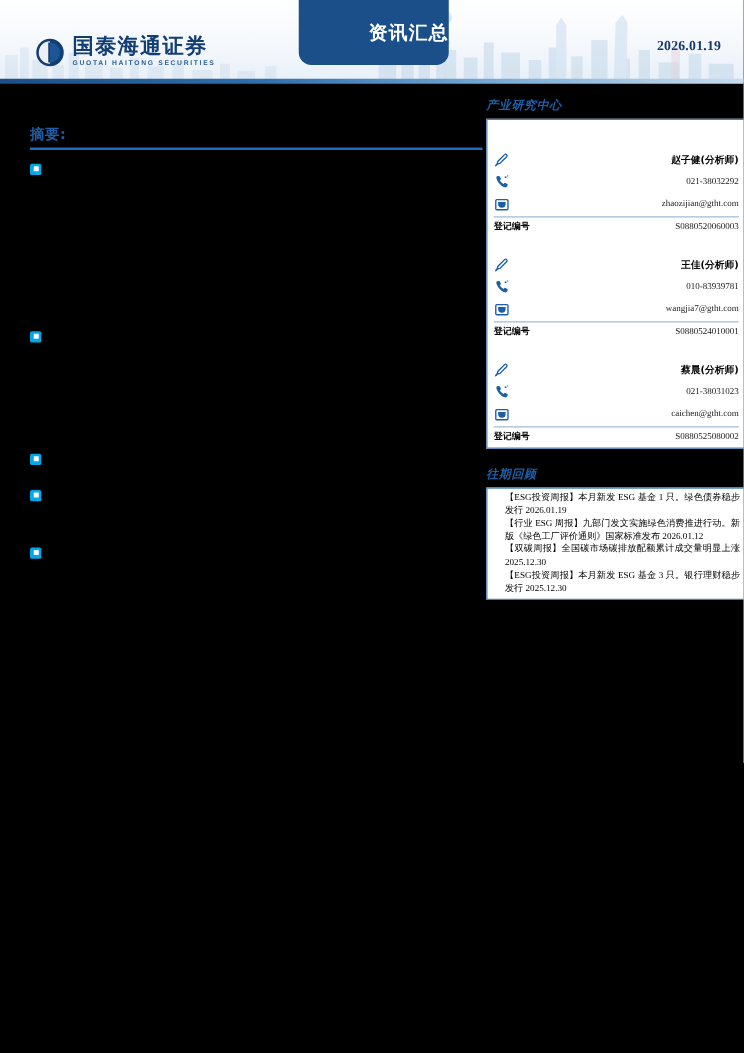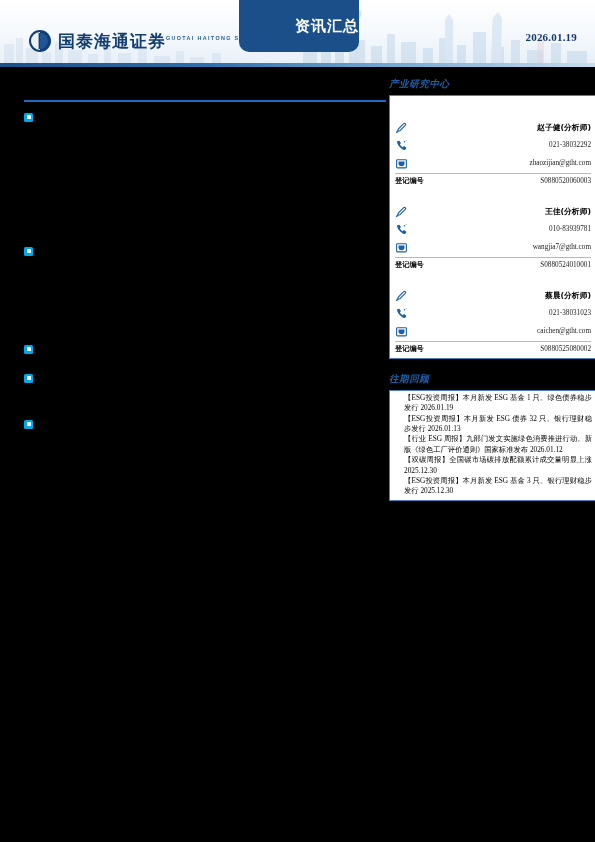--- a/index.html
+++ b/index.html
@@ -52,21 +52,21 @@
     position: absolute;
     left: 28px; top: 29px;
     display: flex;
     align-items: center;
     gap: 6px;
   }
   .logo-mark {
     width: 24px; height: 24px;
     flex: 0 0 24px;
   }
-  .logo-text { display: flex; flex-direction: row; line-height: 1; }
+  .logo-text { display: flex; flex-direction: column; line-height: 1; }
   .logo-cn {
     font-family: "DejaVu Sans", "Liberation Sans", sans-serif;
     font-size: 17px;
     font-weight: bold;
     color: #123e73;
     letter-spacing: 1px;
   }
   .logo-en {
     font-family: "Liberation Sans", sans-serif;
     font-size: 5.4px;
@@ -329,20 +329,21 @@
 
     <div class="title-badge">
       <span>资讯汇总</span>
     </div>
 
     <div class="header-date">2026.01.19</div>
   </div>
   <div class="header-rule"></div>
 
   <div class="main-col">
+    <div class="abstract-title">摘要:</div>
     <div class="abstract-rule"></div>
 
     <div class="bullet-list">
       <div class="bullet-item" style="top:0px;">
         <span class="bullet-marker"></span>
         <span class="bullet-text"></span>
       </div>
       <div class="bullet-item" style="top:134px;">
         <span class="bullet-marker"></span>
         <span class="bullet-text"></span>
@@ -462,24 +463,20 @@
     </div>
 
     <div class="reports-heading">往期回顾</div>
 
     <div class="reports-card">
       <div class="report-item">
         <span>【ESG投资周报】本月新发 ESG 基金 1 只。绿色债券稳步发行</span>
         <span class="rdate">2026.01.19</span>
       </div>
       <div class="report-item">
-        <span>【ESG投资周报】本月新发 ESG 债券 32 只。银行理财稳步发行</span>
-        <span class="rdate">2026.01.13</span>
-      </div>
-      <div class="report-item">
         <span>【行业 ESG 周报】九部门发文实施绿色消费推进行动。新版《绿色工厂评价通则》国家标准发布</span>
         <span class="rdate">2026.01.12</span>
       </div>
       <div class="report-item">
         <span>【双碳周报】全国碳市场碳排放配额累计成交量明显上涨</span>
         <span class="rdate">2025.12.30</span>
       </div>
       <div class="report-item">
         <span>【ESG投资周报】本月新发 ESG 基金 3 只。银行理财稳步发行</span>
         <span class="rdate">2025.12.30</span>

